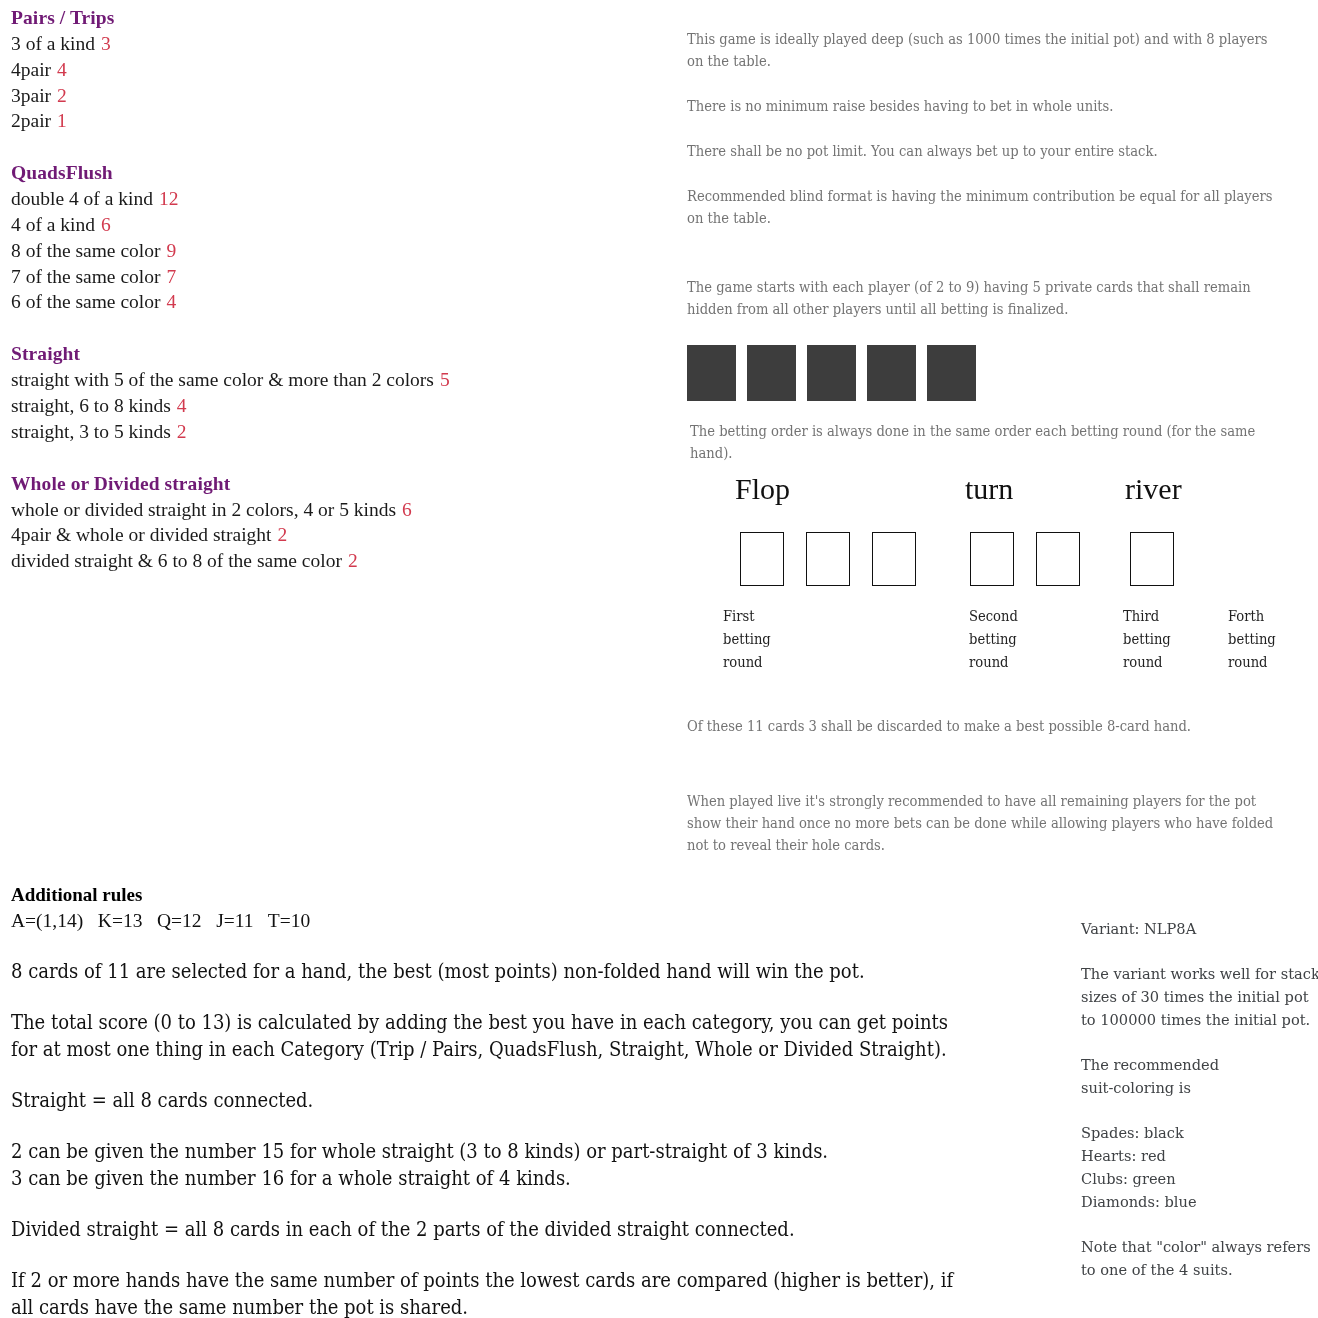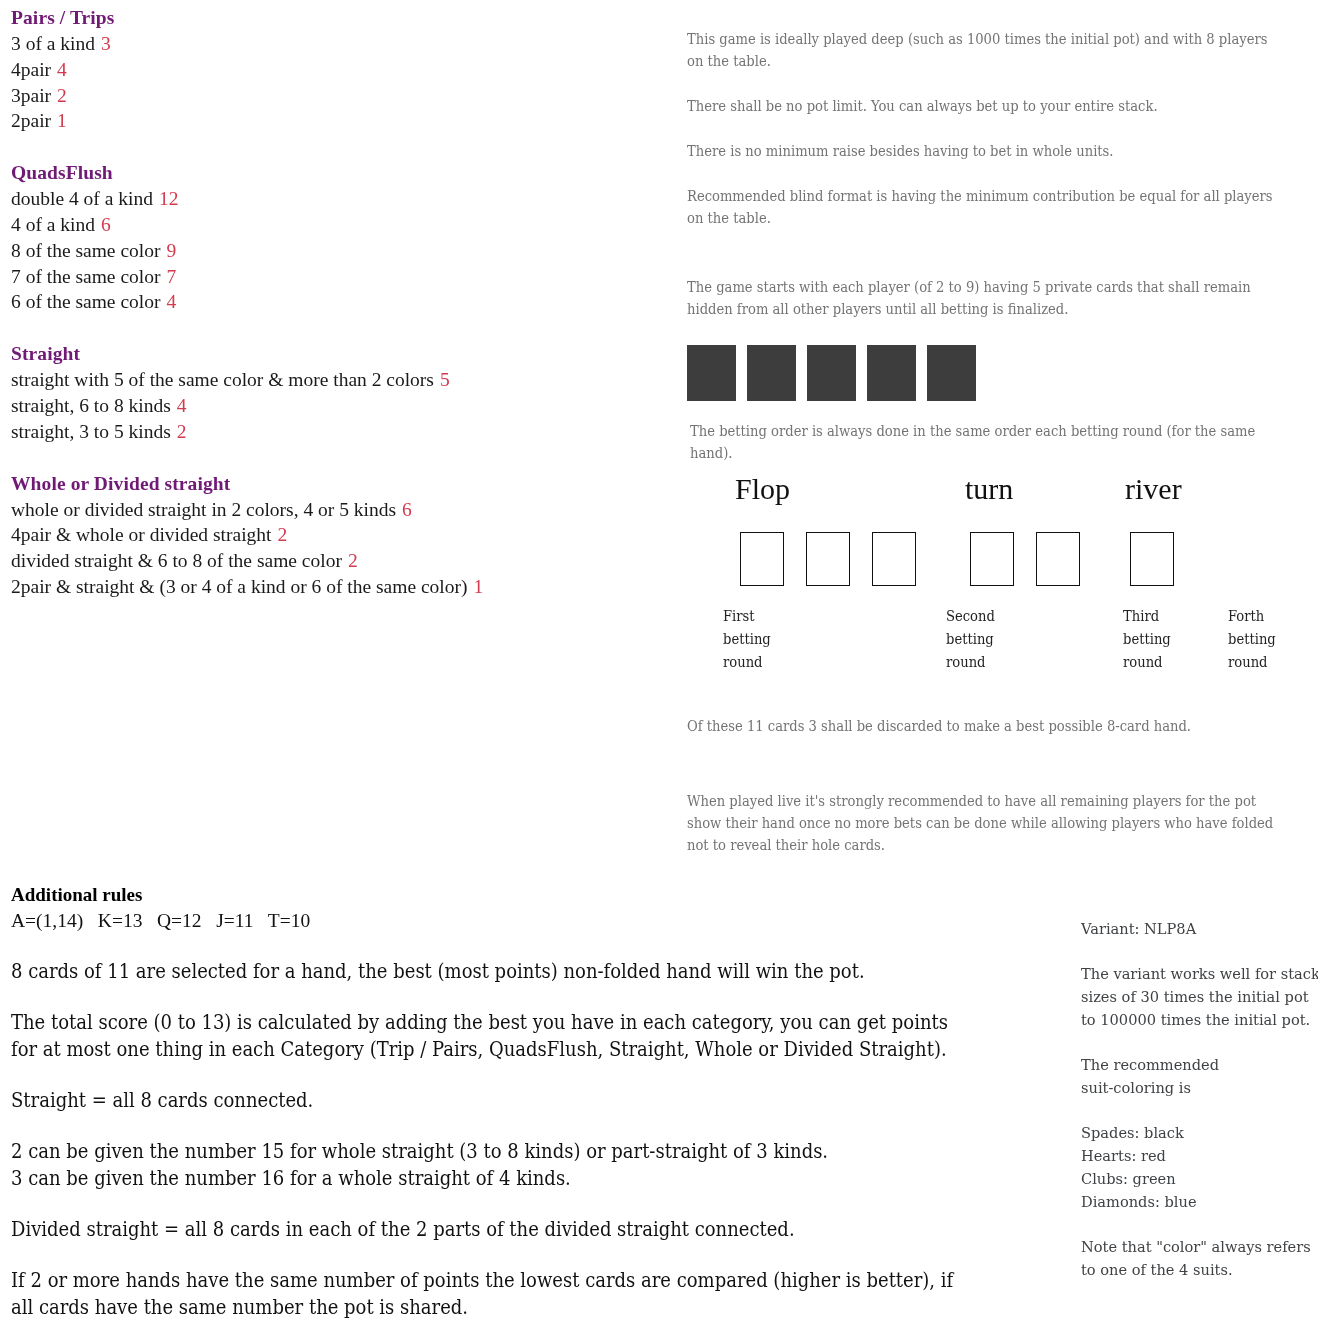--- a/index.html
+++ b/index.html
@@ -215,29 +215,28 @@
     <div class="cat-row"><span>straight with 5 of the same color &amp; more than 2 colors</span><span class="pts">5</span></div>
     <div class="cat-row"><span>straight, 6 to 8 kinds</span><span class="pts">4</span></div>
     <div class="cat-row"><span>straight, 3 to 5 kinds</span><span class="pts">2</span></div>
   </div>
 
   <div class="cat-block">
     <div class="cat-title">Whole or Divided straight</div>
     <div class="cat-row"><span>whole or divided straight in 2 colors, 4 or 5 kinds</span><span class="pts">6</span></div>
     <div class="cat-row"><span>4pair &amp; whole or divided straight</span><span class="pts">2</span></div>
     <div class="cat-row"><span>divided straight &amp; 6 to 8 of the same color</span><span class="pts">2</span></div>
-    <div class="cat-row"><span>2pair &amp; straight &amp; (3 or 4 of a kind or 6 of the same color)</span><span class="pts">1</span></div>
   </div>
 
 </div>
 
 <div class="prose-col">
   <p class="prose-p">This game is ideally played deep (such as 1000 times the initial pot) and with 8 players on the table.</p>
+  <p class="prose-p">There is no minimum raise besides having to bet in whole units.</p>
   <p class="prose-p">There shall be no pot limit. You can always bet up to your entire stack.</p>
-  <p class="prose-p">There is no minimum raise besides having to bet in whole units.</p>
   <p class="prose-p">Recommended blind format is having the minimum contribution be equal for all players on the table.</p>
   <div style="height:24px"></div>
   <p class="prose-p tight">The game starts with each player (of 2 to 9) having 5 private cards that shall remain hidden from all other players until all betting is finalized.</p>
 </div>
 
 <div class="hole-cards">
   <div class="hole-card"></div>
   <div class="hole-card"></div>
   <div class="hole-card"></div>
   <div class="hole-card"></div>
@@ -262,21 +261,21 @@
   <div class="board-card" style="left:349px"></div>
   <div class="board-card" style="left:443px"></div>
 </div>
 
 <div class="round-labels">
   <div class="round-label" style="left:0px">
     <span>First</span>
     <span>betting</span>
     <span>round</span>
   </div>
-  <div class="round-label" style="left:223px">
+  <div class="round-label" style="left:246px">
     <span>Second</span>
     <span>betting</span>
     <span>round</span>
   </div>
   <div class="round-label" style="left:400px">
     <span>Third</span>
     <span>betting</span>
     <span>round</span>
   </div>
   <div class="round-label" style="left:505px">

